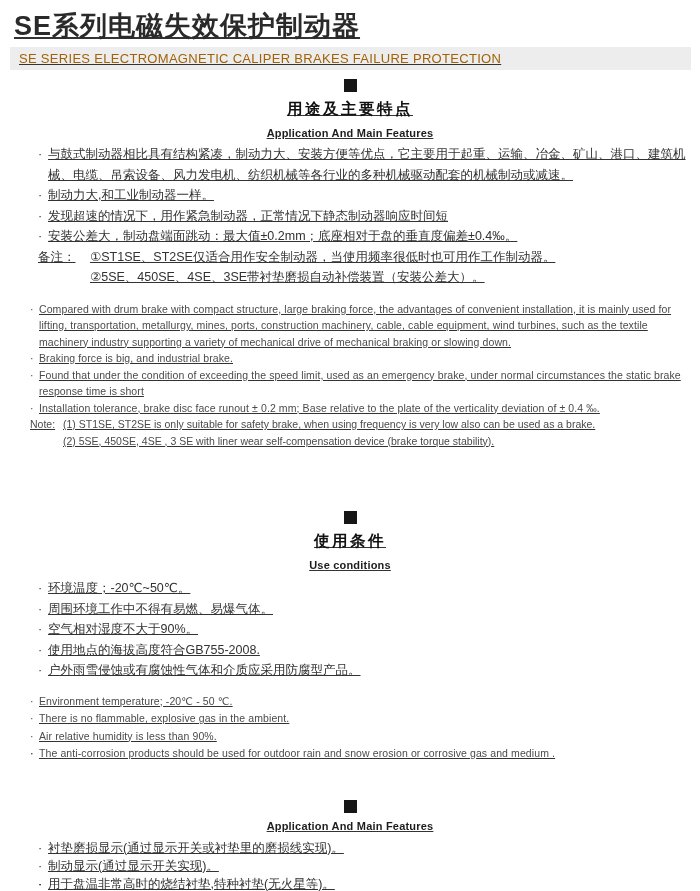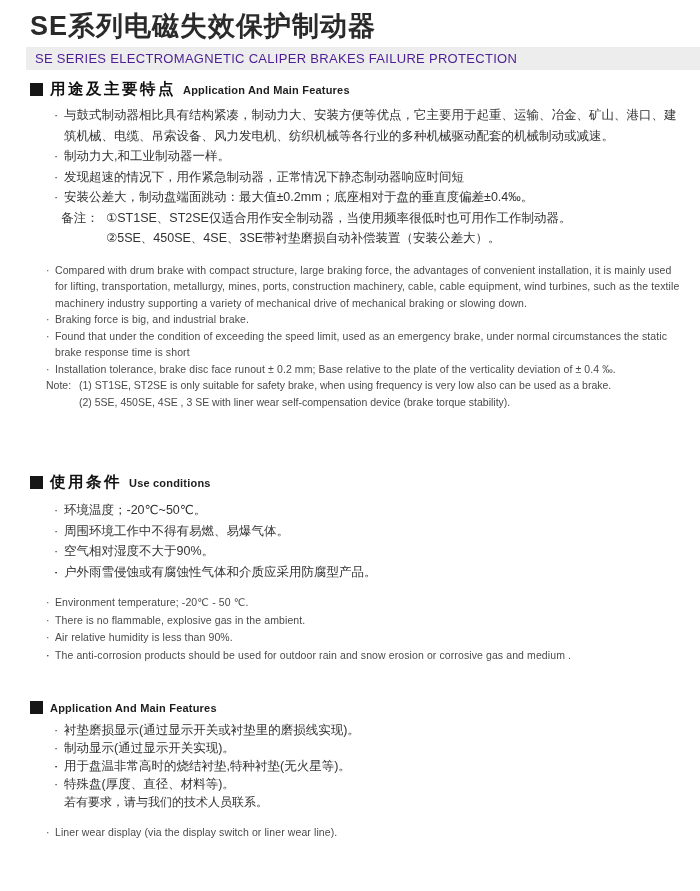--- a/index.html
+++ b/index.html
@@ -2,51 +2,51 @@
 <html><head>
 <meta charset="utf-8">
 <style>
   html,body { margin:0; padding:0; background:#ffffff; }
   body {
     width:700px; height:891px; overflow:hidden;
     font-family:"Liberation Sans","DejaVu Sans",sans-serif;
     color:#333;
     -webkit-font-smoothing:antialiased;
   }
-  .page { position:relative; width:700px; height:891px; padding:10px 14px 0 30px; box-sizing:border-box; }
+  .page { position:relative; width:700px; height:891px; padding:10px 14px 0 14px; box-sizing:border-box;text-decoration:underline; }
 
   
   .title {
     font-size:27px; font-weight:600; color:#2a2a2a;
     letter-spacing:1px; line-height:32px; margin:0 0 5px 0;
   }
   .subtitle-bar {
     margin-left:-4px; width:681px; box-sizing:border-box;
-    background:#ededed; color:#4c1d95;
+    background:#ededed; color:#a16207;
     font-size:13px; font-weight:400;
     padding:4px 8px 4px 9px; letter-spacing:0.3px;
   }
 
   
-  .sec-head { display:flex; align-items:center; gap:7px; margin:0; }
+  .sec-head { display:flex; align-items:center; gap:7px; margin:0;flex-direction:column; }
   .sq { width:13px; height:13px; background:#161616; flex:0 0 auto; }
   .h-zh { font-size:15.5px; font-weight:700; color:#111; letter-spacing:2.5px; }
   .h-en { font-size:11px; font-weight:700; color:#1d1d1d; letter-spacing:0.2px; }
 
   
   .zh-list { list-style:none; margin:5px 0 0 24px; padding:0; font-size:12.5px; color:#323232; }
   .zh-list li { position:relative; padding-left:10px; margin:0; }
   .zh-list .dot { position:absolute; left:0; top:0; color:#323232; }
   .s1 .zh-list li, .s2 .zh-list li { line-height:20.5px; }
   .s3 .zh-list li { line-height:18px; }
 
   
   .note-zh { margin-left:24px; font-size:12.5px; line-height:20.5px; color:#323232; }
   .note-zh .row { display:flex; }
-  .note-zh .lbl { flex:0 0 52px;text-align:center; }
+  .note-zh .lbl { flex:0 0 52px; }
   .note-en { margin-left:16px; font-size:10.5px; line-height:16.5px; color:#4a4a4a; }
   .note-en .row { display:flex; }
   .note-en .lbl { flex:0 0 33px; }
 
   
   .en-list { list-style:none; margin:13px 0 0 16px; padding:0; font-size:10.5px; color:#4a4a4a; letter-spacing:0.1px; }
   .en-list li { position:relative; padding-left:9px; }
   .en-list .dot { position:absolute; left:0; top:0; }
   .s1 .en-list li { line-height:16.5px; }
   .s2 .en-list li { line-height:17.5px; }
@@ -126,21 +126,21 @@
       <span class="h-en">Use  conditions</span>
     </div>
     <ul class="zh-list">
 
         <li><span class="dot">·</span><span>环境温度；-20℃~50℃。</span></li>
 
         <li><span class="dot">·</span><span>周围环境工作中不得有易燃、易爆气体。</span></li>
 
         <li><span class="dot">·</span><span>空气相对湿度不大于90%。</span></li>
 
-        <li><span class="dot">·</span></li>
+        <li><span class="dot">·</span><span>使用地点的海拔高度符合GB755-2008.</span></li>
 
         <li><span class="dot">·</span><span>户外雨雪侵蚀或有腐蚀性气体和介质应采用防腐型产品。</span></li>
       </ul>
     <ul class="en-list">
 
         <li><span class="dot">·</span><span>Environment temperature; -20℃ - 50 ℃.</span></li>
 
         <li><span class="dot">·</span><span>There is no flammable, explosive gas in the ambient.</span></li>
 
         <li><span class="dot">·</span><span>Air relative humidity is less than 90%.</span></li>

